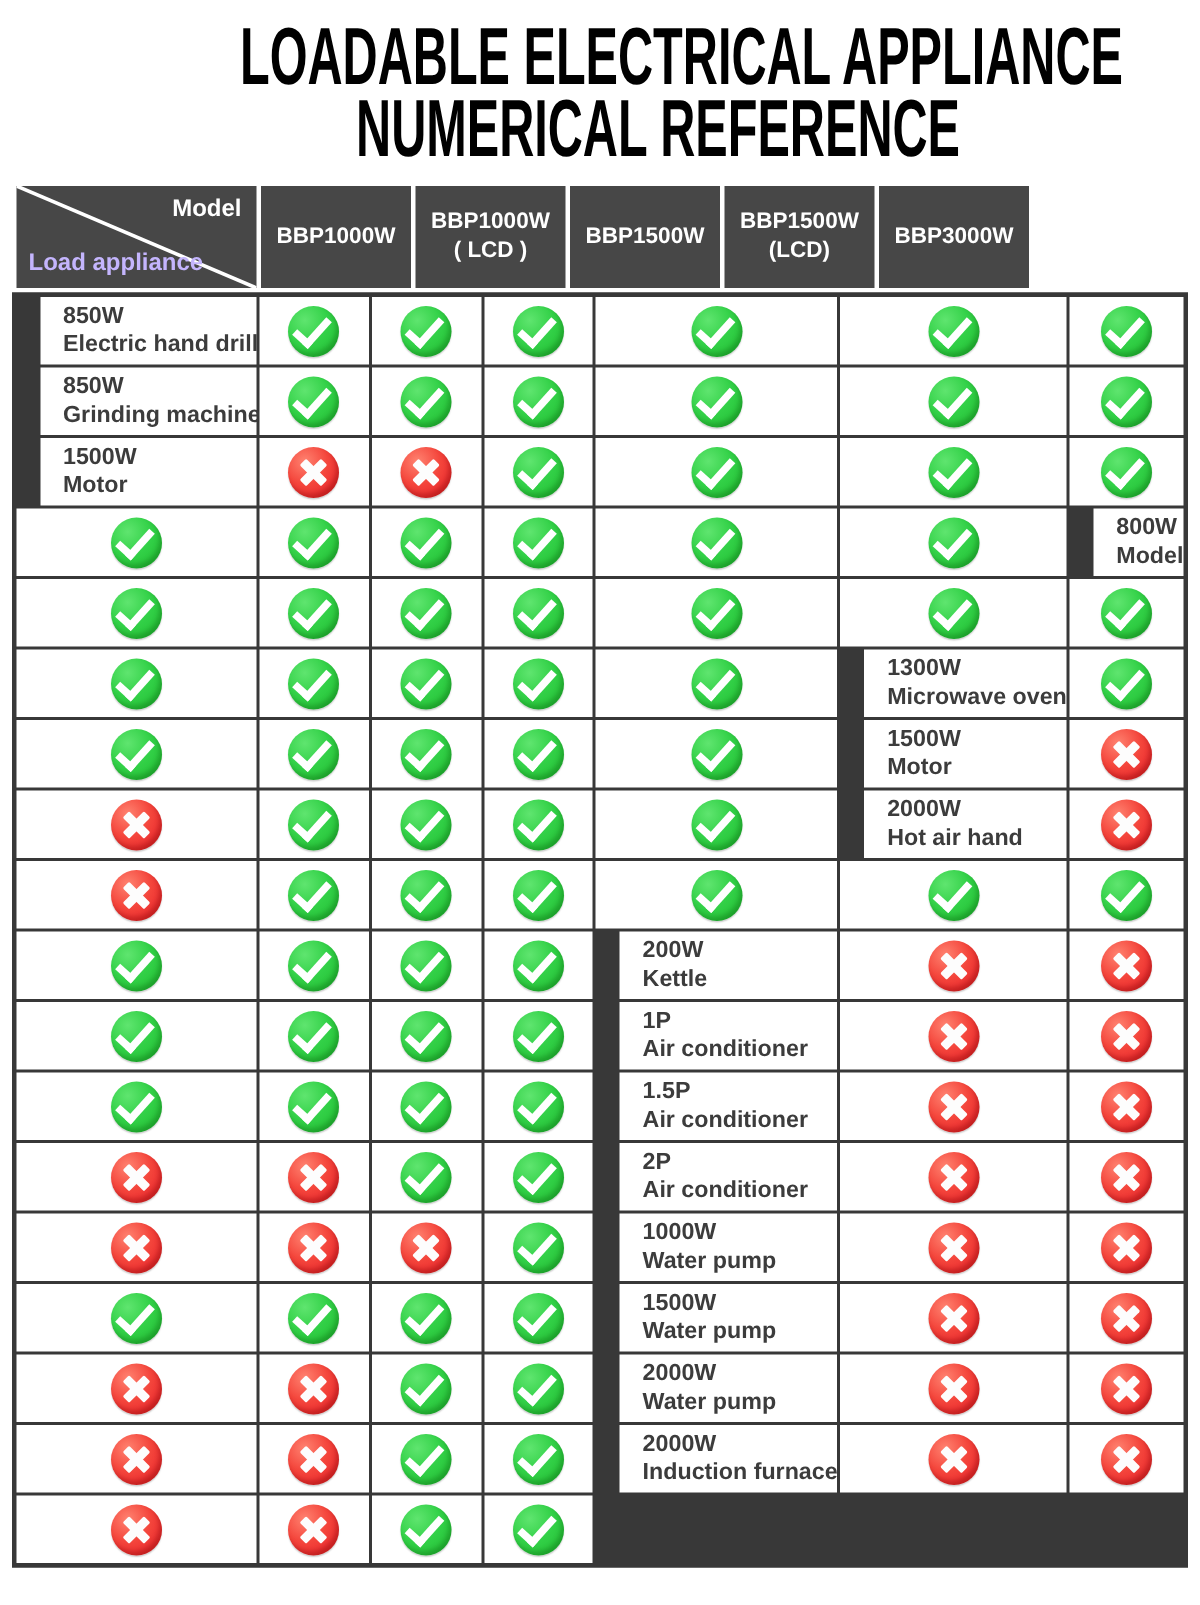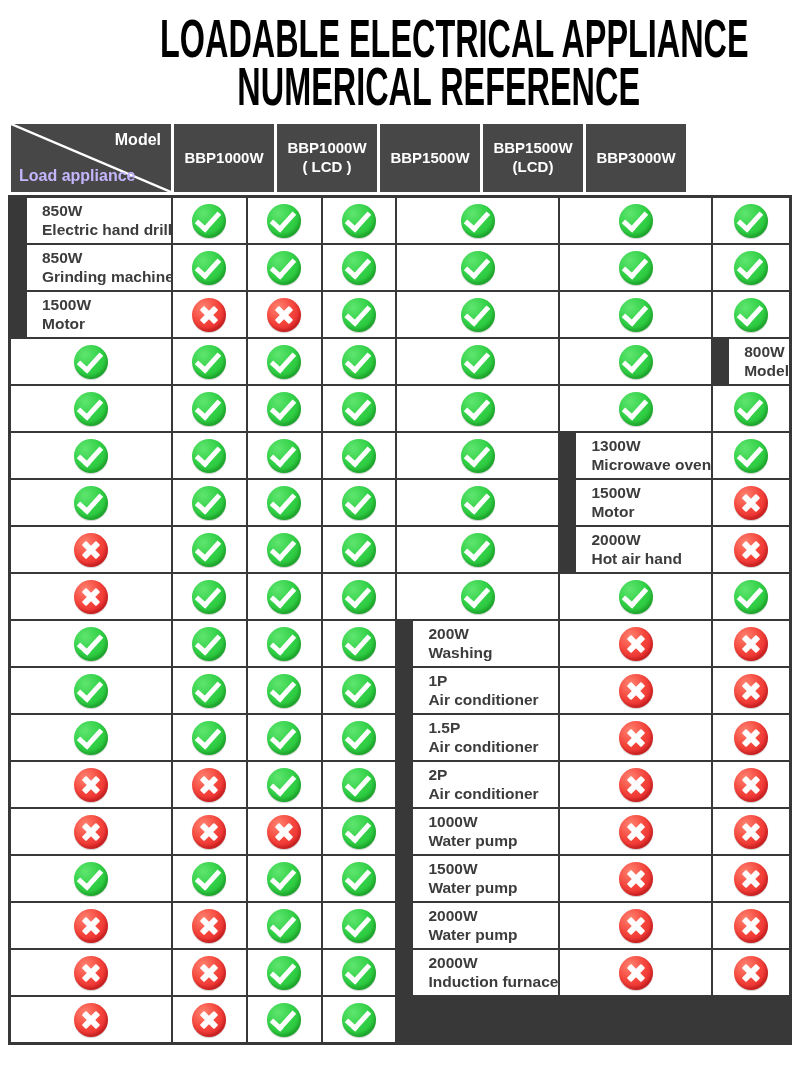--- a/index.html
+++ b/index.html
@@ -374,21 +374,21 @@
           <span class="mark yes"></span>
         </div>
         <div class="icon-cell">
           <span class="mark yes"></span>
         </div>
         <div class="icon-cell">
           <span class="mark yes"></span>
         </div>
         <div class="label-cell">
           <span class="power">200W</span>
-          <span class="appliance">Washing</span>
+          <span class="appliance">Kettle</span>
         </div>
         <div class="icon-cell">
           <span class="mark no"></span>
         </div>
         <div class="icon-cell">
           <span class="mark no"></span>
         </div>
         <div class="icon-cell">
           <span class="mark yes"></span>
         </div>

